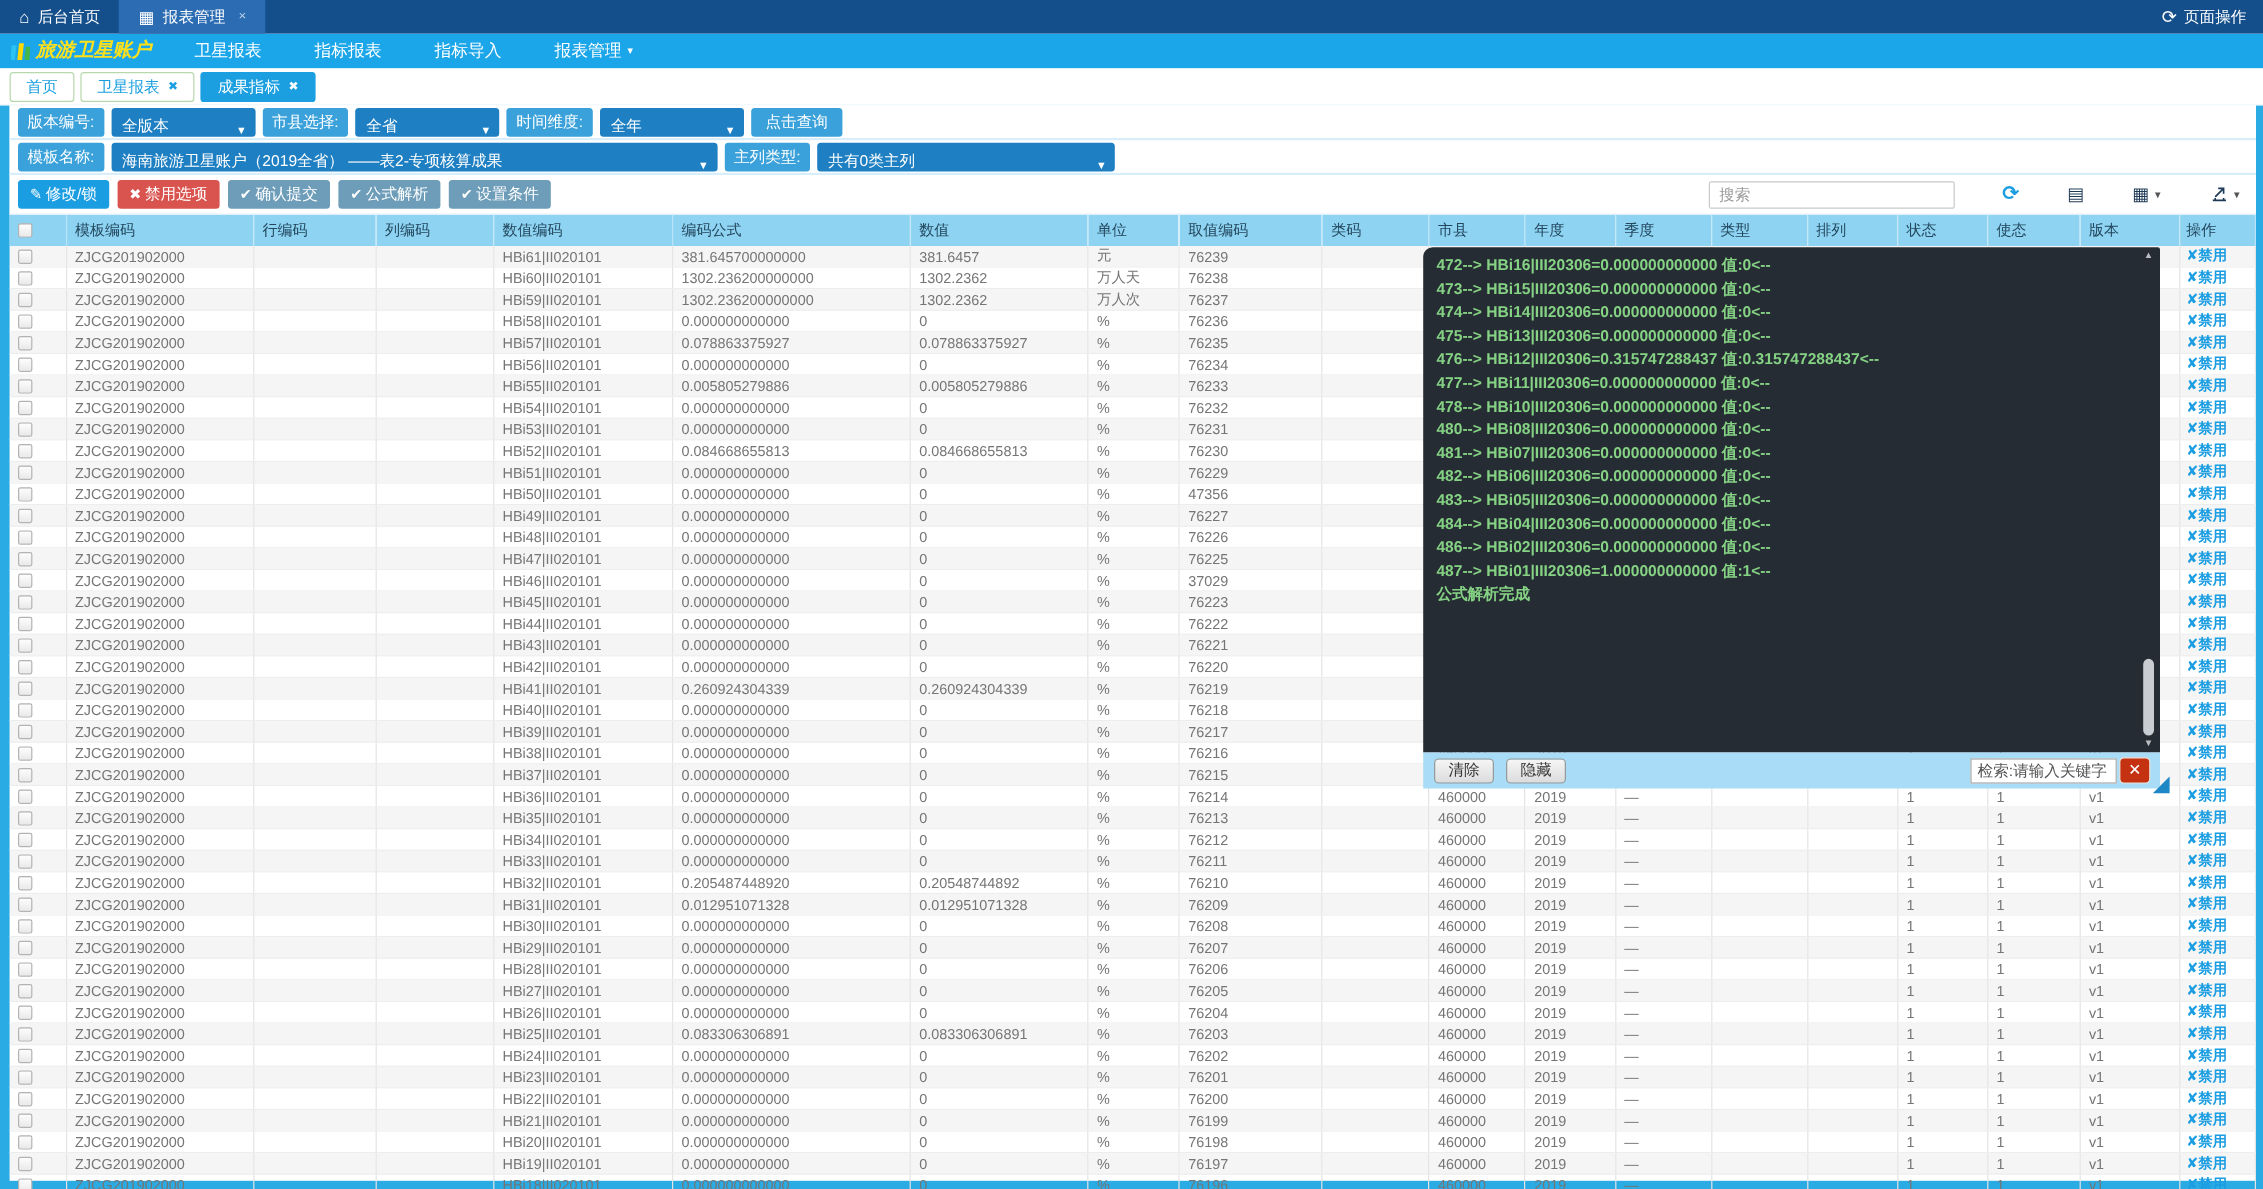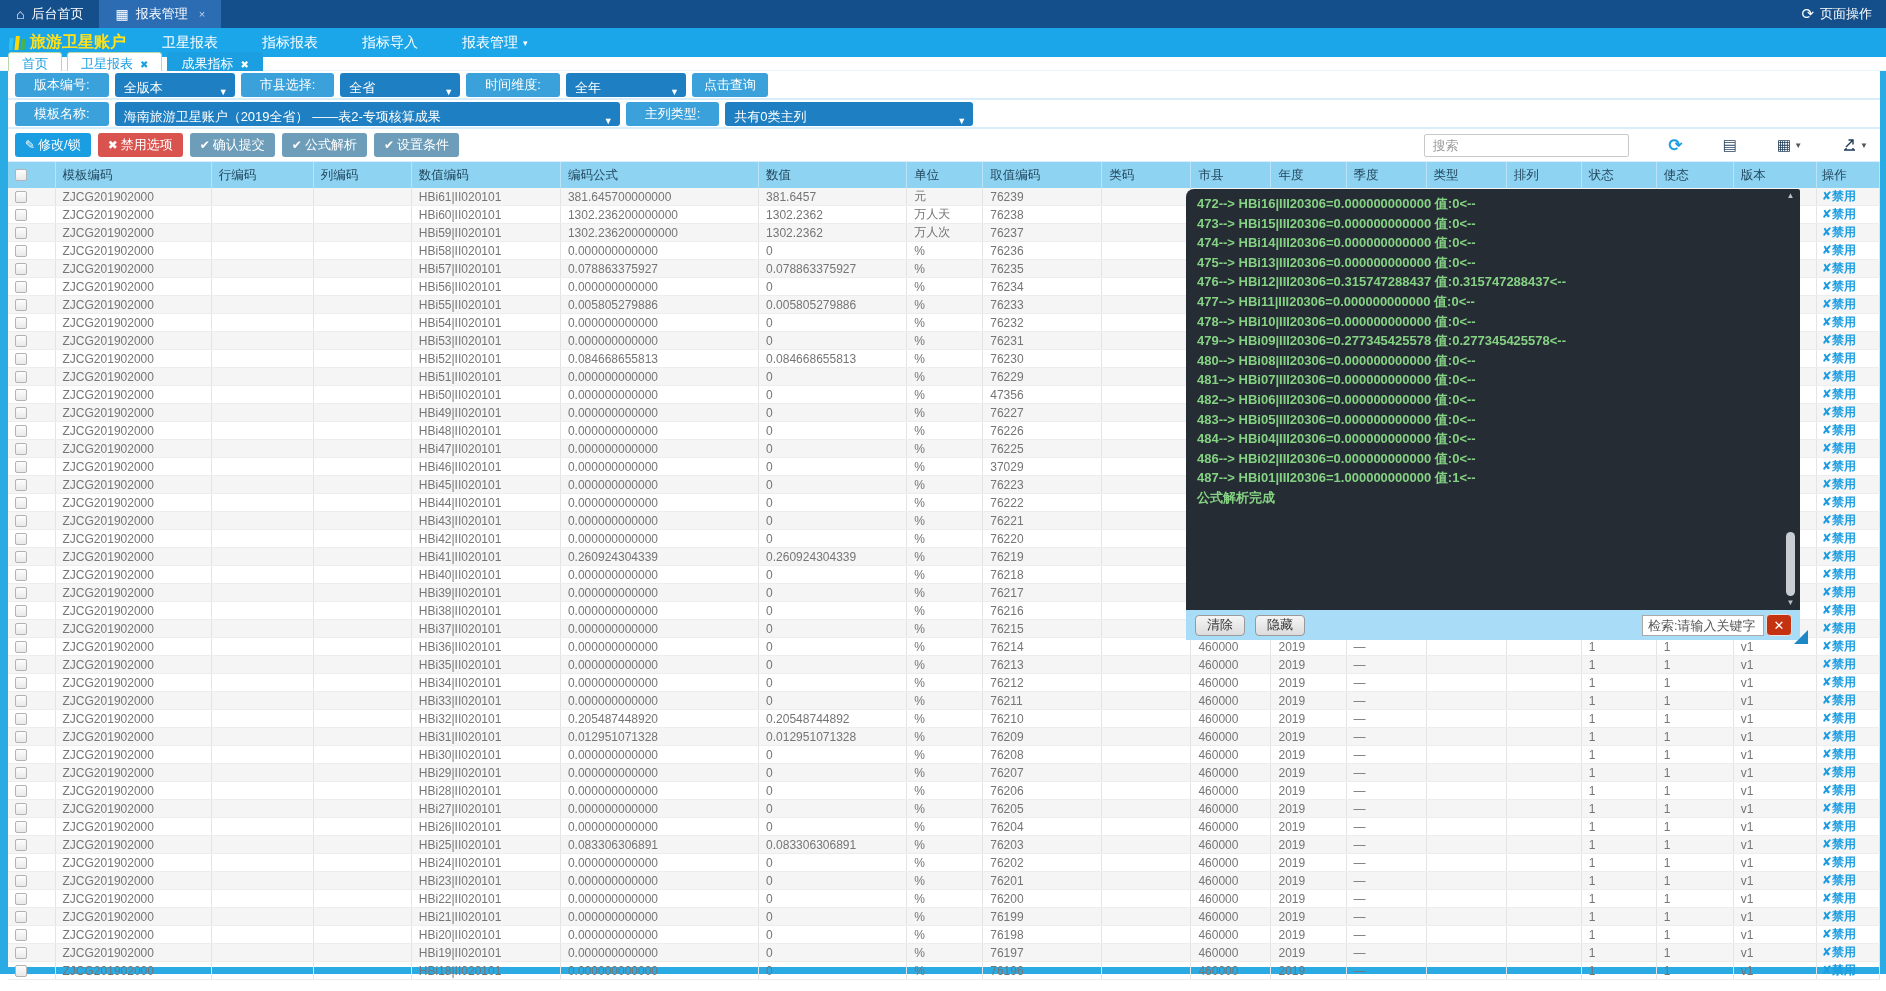--- a/index.html
+++ b/index.html
@@ -10,36 +10,36 @@
   .winbar { height:28px; background:#144f8c; display:flex; align-items:center; color:#fff; font-size:13px; position:relative; }
   .wintab { height:28px; display:flex; align-items:center; gap:7px; padding:0 16px; cursor:pointer; }
   .wintab .ticon { font-size:14px; line-height:1; }
   .wintab.active { background:#2c6cb3; }
   .wintab .closex { color:#bcd2e8; font-size:11px; margin-left:4px; }
   .win-right { margin-left:auto; display:flex; align-items:center; gap:6px; padding-right:14px; font-size:13px; }
   .win-right .ticon { font-size:15px; }
 
   
   .menubar { height:29px; background:#1ca6ea; display:flex; align-items:center; color:#fff; }
-  .brand { display:flex; align-items:center; gap:5px; padding:0 14px 0 9px; color:#ffe11a; font-weight:bold; font-size:16px; }
+  .brand { display:flex; align-items:center; gap:5px; padding:0 14px 0 9px; color:#ffe11a; font-weight:bold; font-size:16px;font-style:italic; }
   .menu-item { padding:0 22px; font-size:14px; cursor:pointer; display:flex; align-items:center; gap:5px; }
   .menu-item .caret { font-size:9px; }
 
   
-  .pagetabs { height:14px; background:#fff; display:flex; align-items:center; gap:5px; padding:3px 0 2px 8px; border-bottom:1px solid #e9f5fc; }
+  .pagetabs { height:31px; background:#fff; display:flex; align-items:center; gap:5px; padding:3px 0 2px 8px; border-bottom:1px solid #e9f5fc; }
   .ptab { height:25px; display:flex; align-items:center; gap:7px; padding:0 13px; border:1px solid #b6d8ac; border-radius:3px;
           color:#1b9fe0; font-size:13px; background:#fff; cursor:pointer; }
   .ptab .closex { font-size:10px; }
   .ptab.active { background:#1b9fe0; border-color:#1b9fe0; color:#fff; }
 
   
   .content { height:903px; border-left:8px solid #2aabe3; border-right:6px solid #2aabe3; border-bottom:7px solid #2aabe3;
              position:relative; background:#fff; }
   .frow { height:29px; display:flex; align-items:center; gap:6px; padding-left:7px; border-bottom:2px solid #d9eefb; background:#fff; }
-  .chip { background:#3aa1da; color:#fff; font-size:13px; height:24px; display:flex; align-items:center; padding:0 19px; border-radius:3px; }
+  .chip { background:#3aa1da; color:#fff; font-size:13px; height:24px; display:flex; align-items:center; padding:0 8px; border-radius:3px; }
   .sel  { background:#1e7fc2; color:#fff; font-size:13px; height:24px; display:flex; align-items:flex-end; padding:0 22px 0 9px;
           border-radius:3px; position:relative; cursor:pointer; white-space:nowrap; overflow:hidden; }
   .sel .caret { position:absolute; right:7px; font-size:9px; }
   .w120 { width:120px; } .w500 { width:505px; } .w245 { width:248px; }
   .qbtn { background:#3aa1da; color:#fff; font-size:13px; height:24px; display:flex; align-items:center; padding:0 12px; border-radius:3px; cursor:pointer; }
 
   .toolbar { height:33px; display:flex; align-items:center; gap:7px; padding:0 12px 0 7px; border-bottom:1px solid #d9eefb; background:#fff; }
   .tbtn { height:24px; display:flex; align-items:center; gap:3px; padding:0 10px; border-radius:3px; color:#fff; font-size:13px; cursor:pointer; }
   .tbtn .bicon { font-size:12px; }
   .tbtn.blue { background:#1b9de2; } .tbtn.red { background:#d9534f; } .tbtn.slate { background:#6d9db8; }
@@ -1274,21 +1274,20 @@
   <div class="console">
     <div class="console-body">
       <div>
           <div class="cline">472--&gt; HBi16|III20306=0.000000000000 值:0&lt;--</div>
           <div class="cline">473--&gt; HBi15|III20306=0.000000000000 值:0&lt;--</div>
           <div class="cline">474--&gt; HBi14|III20306=0.000000000000 值:0&lt;--</div>
           <div class="cline">475--&gt; HBi13|III20306=0.000000000000 值:0&lt;--</div>
           <div class="cline">476--&gt; HBi12|III20306=0.315747288437 值:0.315747288437&lt;--</div>
           <div class="cline">477--&gt; HBi11|III20306=0.000000000000 值:0&lt;--</div>
           <div class="cline">478--&gt; HBi10|III20306=0.000000000000 值:0&lt;--</div>
-          <div class="cline">479--&gt; HBi09|III20306=0.277345425578 值:0.277345425578&lt;--</div>
           <div class="cline">480--&gt; HBi08|III20306=0.000000000000 值:0&lt;--</div>
           <div class="cline">481--&gt; HBi07|III20306=0.000000000000 值:0&lt;--</div>
           <div class="cline">482--&gt; HBi06|III20306=0.000000000000 值:0&lt;--</div>
           <div class="cline">483--&gt; HBi05|III20306=0.000000000000 值:0&lt;--</div>
           <div class="cline">484--&gt; HBi04|III20306=0.000000000000 值:0&lt;--</div>
           <div class="cline">486--&gt; HBi02|III20306=0.000000000000 值:0&lt;--</div>
           <div class="cline">487--&gt; HBi01|III20306=1.000000000000 值:1&lt;--</div>
           <div class="cline">公式解析完成</div>
         </div>
       <div class="cscroll">

